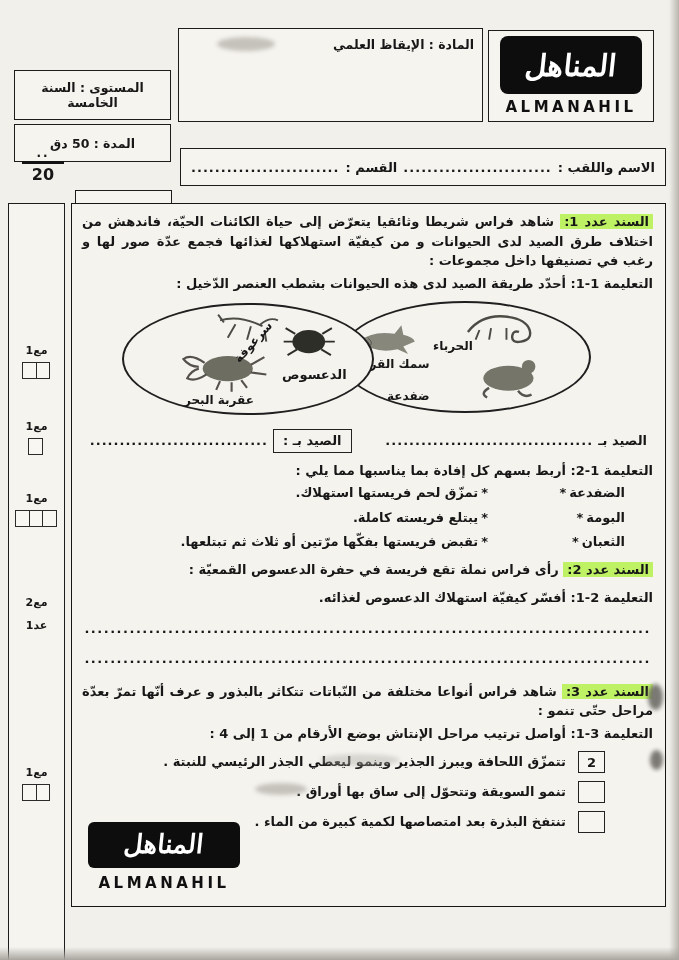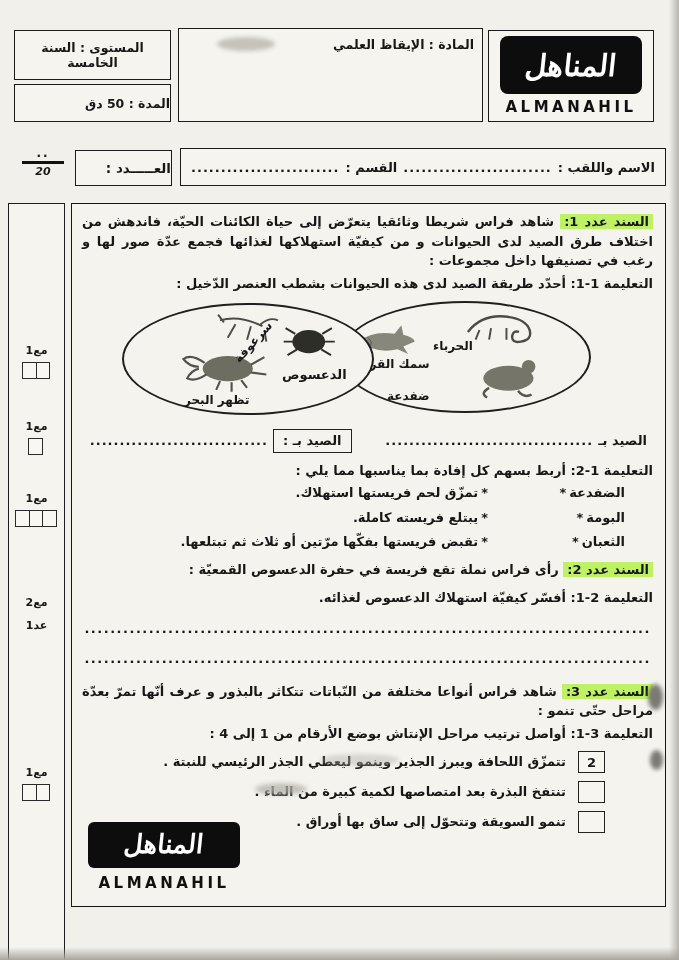--- a/index.html
+++ b/index.html
@@ -3,21 +3,21 @@
 <meta charset="utf-8">
 <style>
   * { box-sizing: border-box; margin: 0; padding: 0; }
   html, body { background: #8f8d88; }
   .page {
     position: relative; width: 679px; height: 960px; margin: 0 auto;
     background: #f2f0ea; color: #171717; overflow: hidden; direction: rtl;
     font-family: "DejaVu Sans", "Liberation Sans", sans-serif;
   }
   .bx { position: absolute; border: 1.6px solid #1c1c1c; background: #f6f4ef; }
-  .center { display: flex; align-items: center; justify-content: flex-start; }
+  .center { display: flex; align-items: center; justify-content: center; margin-top: 40px; }
 
   
   #level-box   { left: 14px;  top: 30px; width: 157px; height: 50px; font-size: 12.5px; font-weight: bold; text-align:center; padding:0 4px; }
   #duration-box{ left: 14px;  top: 84px; width: 157px; height: 38px; font-size: 12.5px; font-weight: bold; }
   #title-box   { left: 178px; top: 28px; width: 305px; height: 94px; }
   .title-main  { height: 60px; border-bottom: 1.4px solid #1c1c1c; display:flex; flex-direction:column; align-items:center; justify-content:center; font-size: 12.5px; font-weight:bold; line-height:1.55; }
   .subject-row { position: relative; height: 31px; display:flex; align-items:center; padding-right: 8px; font-size: 12.5px; font-weight: bold; }
   .logo-wrap   { display:flex; flex-direction:column; align-items:center; justify-content:center; }
   #logo-top    { left: 488px; top: 30px; width: 166px; height: 92px; }
   .logo-black  { background:#0d0d0d; color:#fff; display:flex; align-items:center; justify-content:center; border-radius:8px; }
@@ -25,21 +25,21 @@
   .logo-ar     { font-family: "DejaVu Serif", serif; font-weight: bold; transform: skewX(-6deg); }
   #logo-top .logo-ar { font-size: 30px; }
   .logo-latin  { letter-spacing: 3.5px; font-size: 15px; font-weight: bold; margin-top: 4px; color:#101010; }
 
   
   #name-box  { left: 180px; top: 148px; width: 486px; height: 38px; display:flex; align-items:center; gap:6px; padding:0 10px; font-size:13px; font-weight:bold; }
   #score-box { left: 75px;  top: 150px; width: 97px;  height: 36px; font-size: 13.5px; font-weight: bold; }
   #fraction  { position:absolute; left: 20px; top: 146px; width: 46px; text-align:center; }
   .frac-num  { font-size: 12px; letter-spacing: 2px; font-weight: bold; height: 14px; }
   .frac-bar  { height: 3.2px; background: #121212; margin: 1px 2px; }
-  .frac-den  { font-size: 11px; font-weight: bold; font-style: italic; }
+  .frac-den  { font-size: 16px; font-weight: bold; }
   .dots-fill { flex: 1; overflow: hidden; white-space: nowrap; letter-spacing: 1px; font-weight: bold; }
 
   
   #margin-col { left: 8px; top: 203px; width: 57px; height: 864px; }
   .mitem  { position: absolute; left: 4px; right: 4px; text-align: center; }
   .mlabel { font-size: 11px; font-weight: bold; }
   .mcells { display: flex; justify-content: center; margin-top: 5px; }
   .mcell  { width: 15px; height: 17px; border: 1.3px solid #2b2b2b; margin-left: -1.3px; background: #f8f7f2; }
 
   
@@ -200,21 +200,21 @@
           <g>
             <ellipse cx="188" cy="38" rx="17" ry="12" fill="#2e2e29"></ellipse>
             <path d="M174 30 l-10 -6 M174 38 l-12 0 M176 46 l-10 6 M202 30 l10 -6 M203 38 l12 0 M201 46 l10 6" stroke="#2e2e29" stroke-width="2"></path>
           </g>
           <g>
             <ellipse cx="104" cy="66" rx="26" ry="13" fill="#6d6d61"></ellipse>
             <path d="M80 60 q-14 -10 -22 -4 q6 8 16 8 M82 72 q-12 8 -20 4 q4 -8 12 -10 M128 62 l14 -8 M128 70 l16 2 M96 79 l-4 9 M108 80 l0 10 M118 78 l6 8" stroke="#55504c" stroke-width="2.2" fill="none"></path>
           </g>
         </svg>
         <span class="el-label" style="left:104px; top:28px; transform:rotate(-48deg);">سرعوفة</span>
-        <span class="el-label" style="left:60px; top:86px;">تظهر البحر</span>
+        <span class="el-label" style="left:60px; top:86px;">عقربة البحر</span>
         <span class="el-label" style="left:158px; top:60px; font-size:13px;">الدعسوص</span>
       </div>
     </div>
 
     <div class="answers-row">
       <div class="ans">
         <span class="ans-label">الصيد بـ</span>
         <span class="dots-fill">.......................................</span>
       </div>
       <div class="ans">
@@ -266,25 +266,25 @@
       <span>أواصل ترتيب مراحل الإنتاش بوضع الأرقام من 1 إلى 4 :</span>
     </p>
 
     <div class="order">
       <div class="order-row">
         <span class="obox">2</span>
         <span>تتمزّق اللحافة ويبرز الجذير وينمو ليعطي الجذر الرئيسي للنبتة .</span>
       </div>
       <div class="order-row">
         <span class="obox"></span>
-        <span>تنتفخ البذرة بعد امتصاصها لكمية كبيرة من الماء .</span>
+        <span>تنمو السويقة وتتحوّل إلى ساق بها أوراق .</span>
       </div>
       <div class="order-row">
         <span class="obox"></span>
-        <span>تنمو السويقة وتتحوّل إلى ساق بها أوراق .</span>
+        <span>تنتفخ البذرة بعد امتصاصها لكمية كبيرة من الماء .</span>
       </div>
     </div>
 
     <div class="logo-wrap" id="logo-bottom">
       <div class="logo-black">
         <span class="logo-ar">المناهل</span>
       </div>
       <div class="logo-latin">ALMANAHIL</div>
     </div>
   </div>

